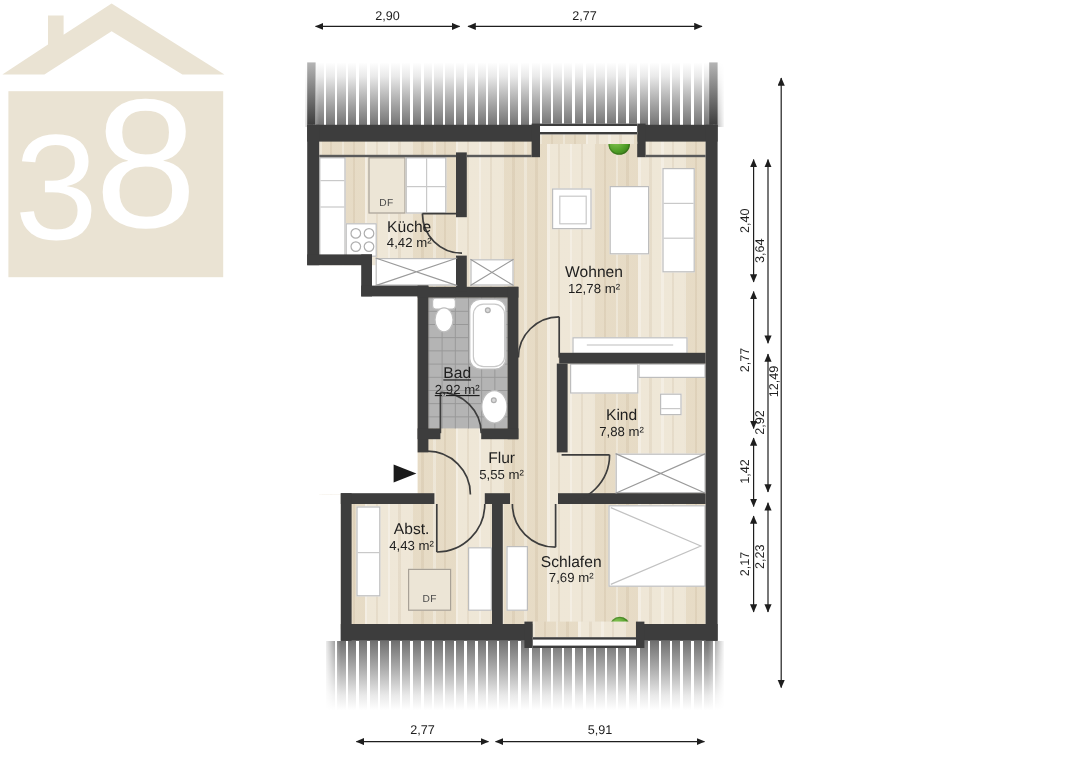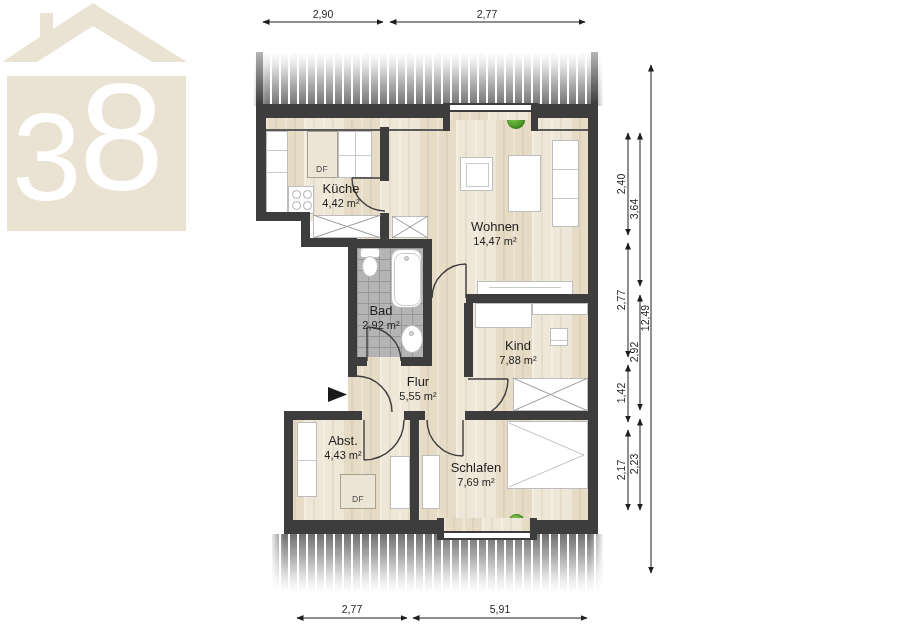--- a/index.html
+++ b/index.html
@@ -207,23 +207,23 @@
       <line x1="651" y1="65" x2="651" y2="573" marker-start="url(#mS)" marker-end="url(#mE)"></line>
     </g>
   </svg>
 
   <div class="roomlabel" style="left:341px;top:196px;">
     <div class="nm">Küche</div>
     <div class="ar">4,42 m²</div>
   </div>
   <div class="roomlabel" style="left:495px;top:234px;">
     <div class="nm">Wohnen</div>
-    <div class="ar">14,47 m²</div>
-  </div>
-  <div class="roomlabel" style="left:381px;top:318px;">
+    <div class="ar">12,78 m²</div>
+  </div>
+  <div class="roomlabel" style="left:381px;top:318px;text-decoration:underline;">
     <div class="nm">Bad</div>
     <div class="ar">2,92 m²</div>
   </div>
   <div class="roomlabel" style="left:418px;top:389px;">
     <div class="nm">Flur</div>
     <div class="ar">5,55 m²</div>
   </div>
   <div class="roomlabel" style="left:518px;top:353px;">
     <div class="nm">Kind</div>
     <div class="ar">7,88 m²</div>

